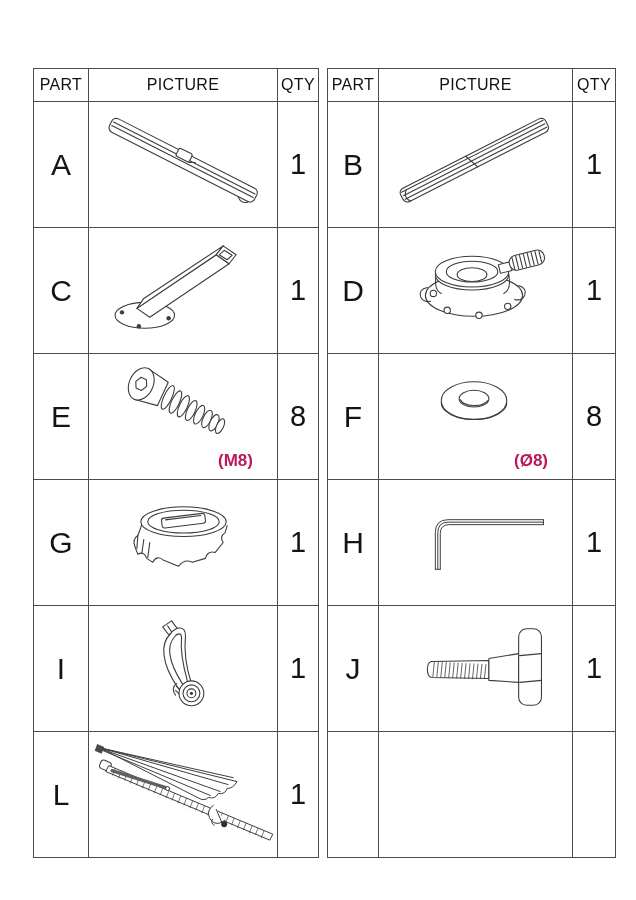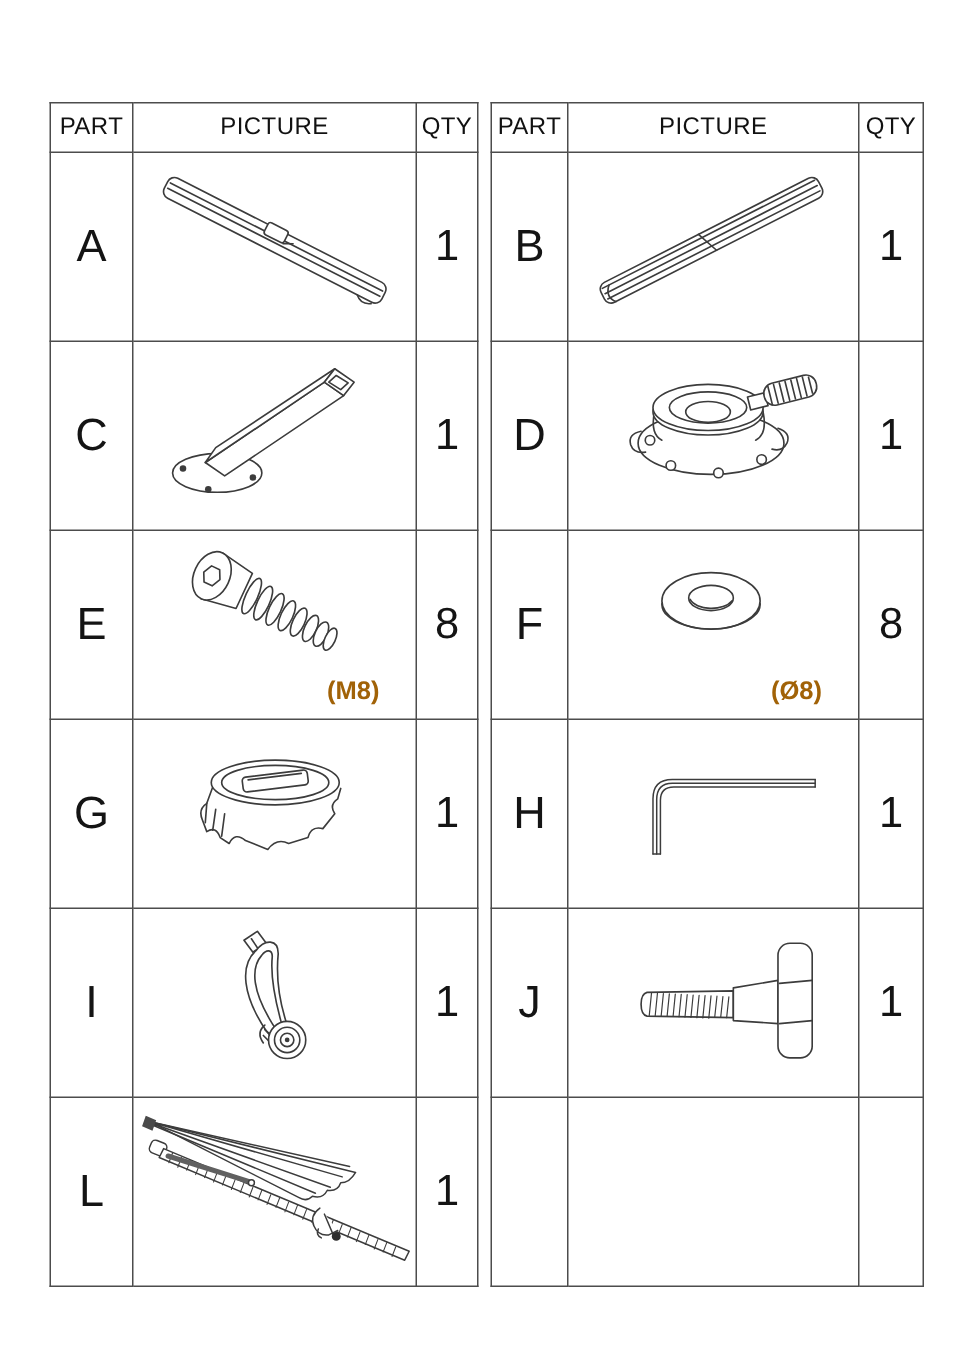--- a/index.html
+++ b/index.html
@@ -19,21 +19,21 @@
   }
   .parts-table th{
     height:32px;font-size:16px;font-weight:400;letter-spacing:0.3px;color:#111;
   }
   .parts-table tr.part-row{height:126px;}
   td.part-cell{font-size:30px;color:#141414;}
   td.qty-cell{font-size:29px;color:#141414;}
   td.picture-cell{position:relative;}
   td.picture-cell svg{position:absolute;left:0;top:0;width:100%;height:100%;}
   .pic-caption{
-    position:absolute;right:24px;bottom:8px;font-size:17px;font-weight:700;color:#a16207;
+    position:absolute;right:24px;bottom:8px;font-size:17px;font-weight:700;color:#be185d;
   }
   #left-table col.c-part{width:55px;} #left-table col.c-pic{width:189px;} #left-table col.c-qty{width:41px;}
   #right-table col.c-part{width:51px;} #right-table col.c-pic{width:194px;} #right-table col.c-qty{width:43px;}
 </style>
 </head>
 <body>
 
 <table class="parts-table" id="left-table">
   <colgroup>
       <col class="c-part">

